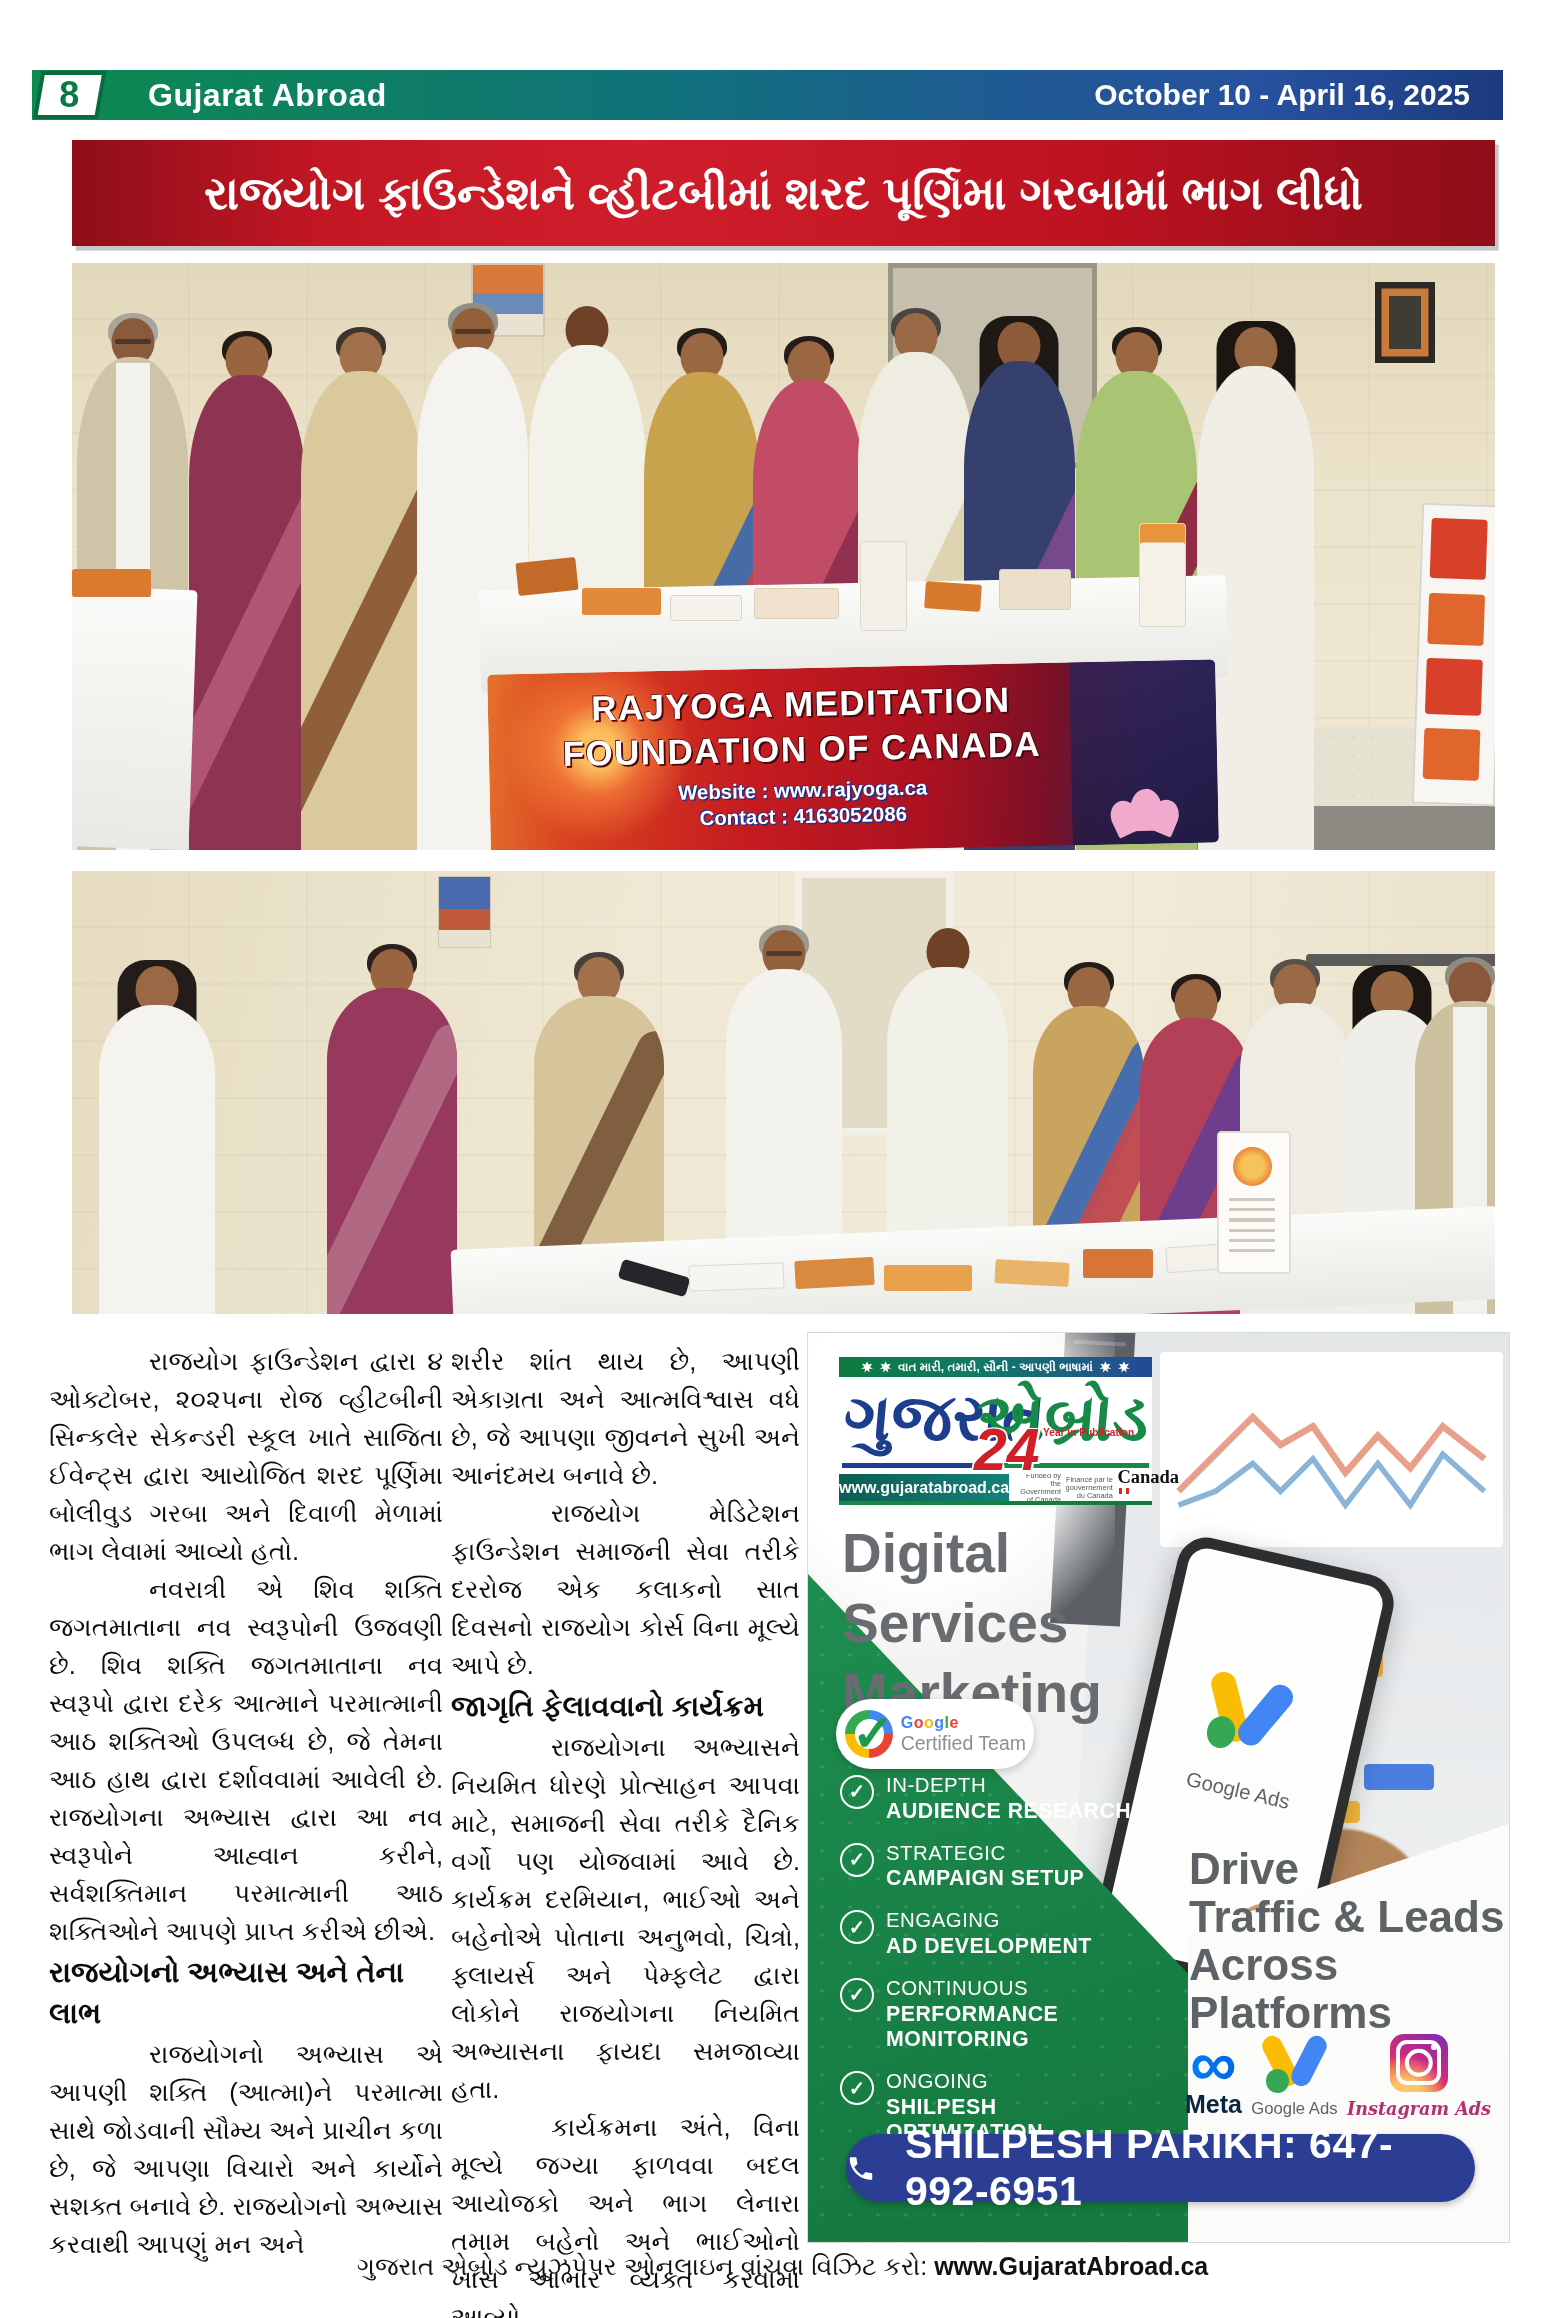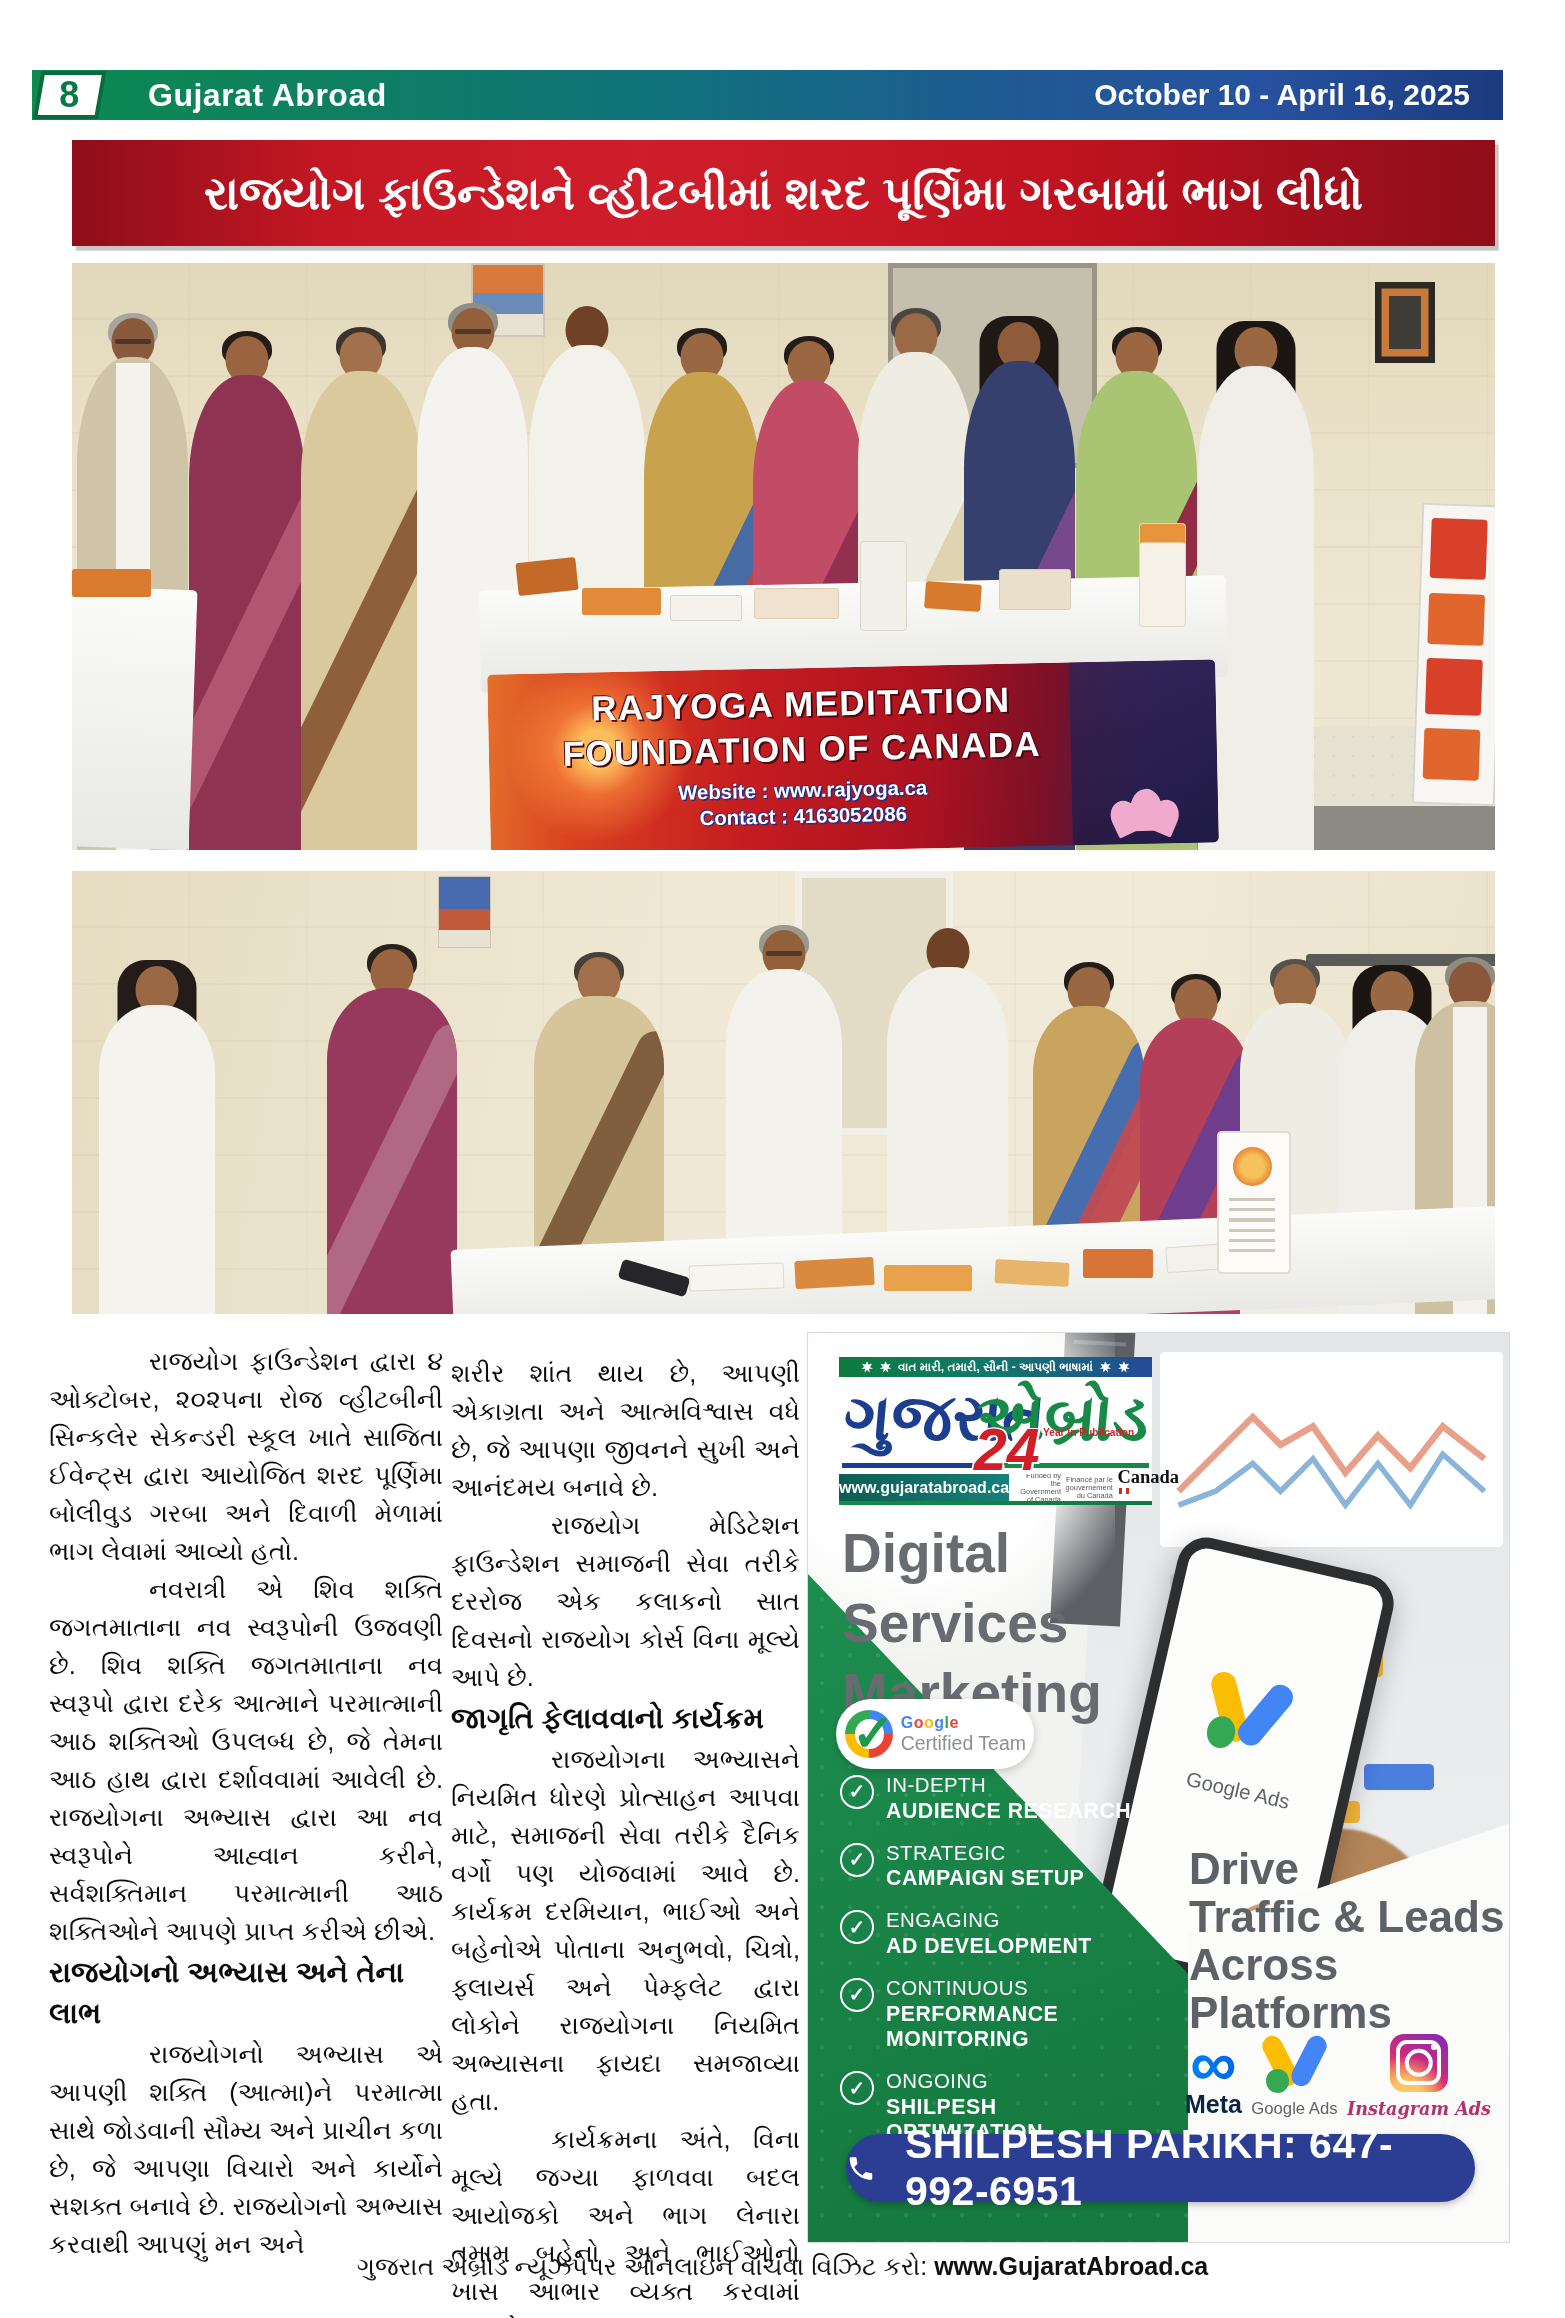--- a/index.html
+++ b/index.html
@@ -45,21 +45,21 @@
   .bt3{margin-top:10.2px;font-size:20.4px;font-weight:700;text-shadow:1.4px 1.4px 0 #1d2f8a,-0.9px -0.9px 0 #1d2f8a;}
   .bt4{margin-top:3.7px;font-size:20.4px;font-weight:700;text-shadow:1.4px 1.4px 0 #1d2f8a,-0.9px -0.9px 0 #1d2f8a;}
   .lotus-petal{position:absolute;background:#efaacd;border-radius:50% 50% 6% 6%;}
   .speckle{background-image:radial-gradient(#d9d5c5 1.4px,transparent 1.4px);background-size:19.5px 19.5px;}
 
   
   .art-col{position:absolute;top:1342px;color:#0c0c0c;}
   #col1{left:49px;width:394px;}
   #col2{left:451px;width:349px;}
   .art-para{font-size:25.5px;line-height:38px;text-align:justify;text-indent:100px;}
-  .art-para.noindent{text-indent:0;margin-top:12px;}
+  .art-para.noindent{text-indent:0;}
   .art-head{font-size:29px;line-height:41px;font-weight:800;margin:1.9px 0 0.9px;}
 
   
   .ad{position:absolute;left:807px;top:1332px;width:701px;height:909px;overflow:hidden;background:#f2f2f0;border:1.4px solid #d9d9d6;}
   .dash{position:absolute;left:278px;top:-18.5px;width:454px;height:705px;background:linear-gradient(180deg,#e3e6e9,#eef0f1);transform:rotate(3deg);}
   .dash-side{position:absolute;left:250px;top:-14px;width:70px;height:306px;background:#5c6065;transform:rotate(3deg);}
   .dash-side i{display:block;height:3.7px;background:#7d8186;margin:22px 9.3px 0;}
   .chartcard{position:absolute;left:352px;top:18.5px;width:343px;height:195px;background:#fff;border-radius:4.6px;filter:blur(0.5px);}
   .bar-gray{position:absolute;background:#cfd4d9;border-radius:3.7px;filter:blur(0.5px);}
   .pill-y{position:absolute;background:#f3b73b;border-radius:4.6px;filter:blur(0.5px);}

